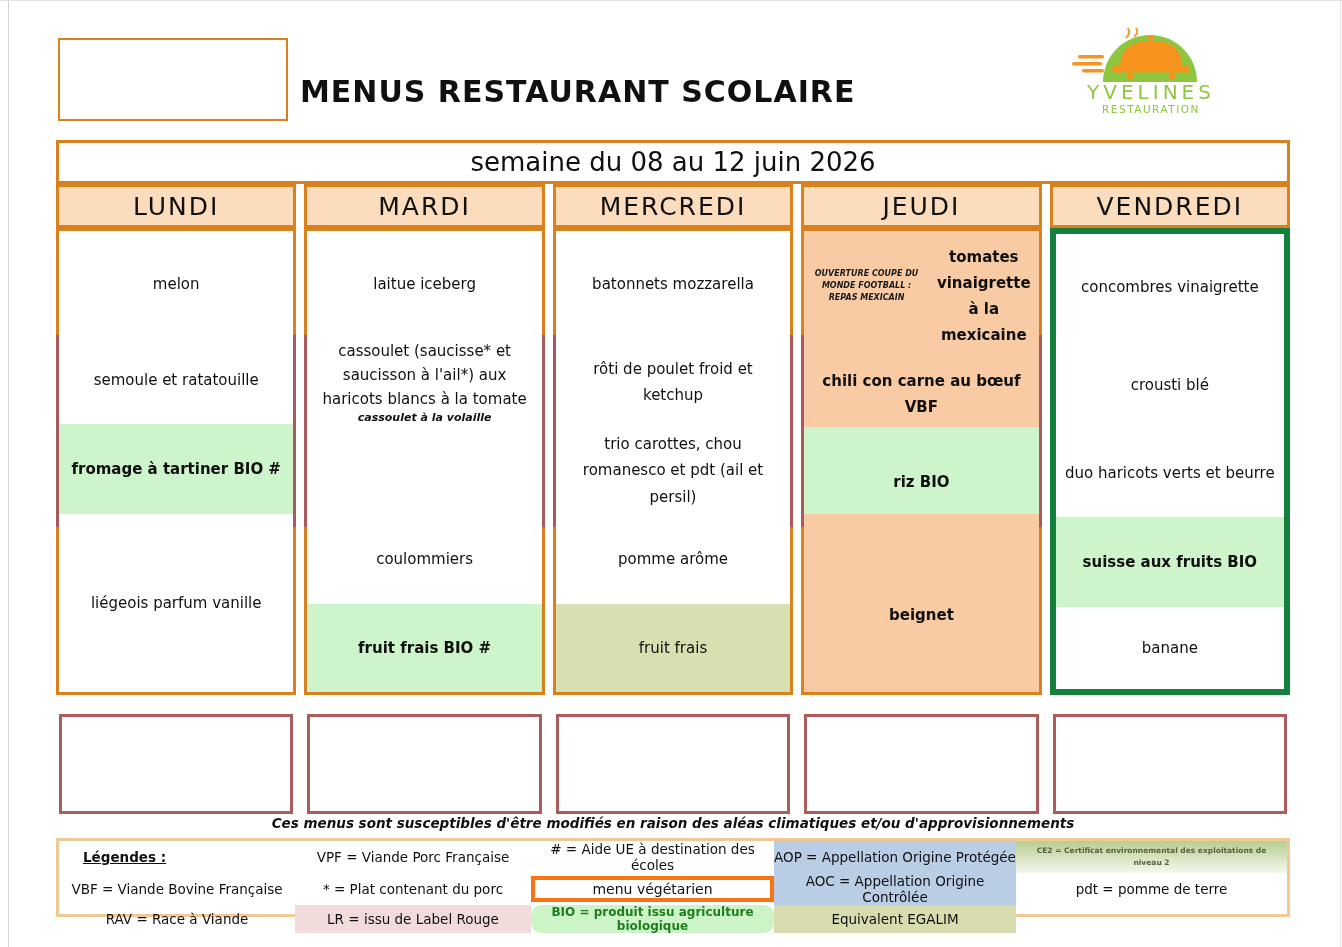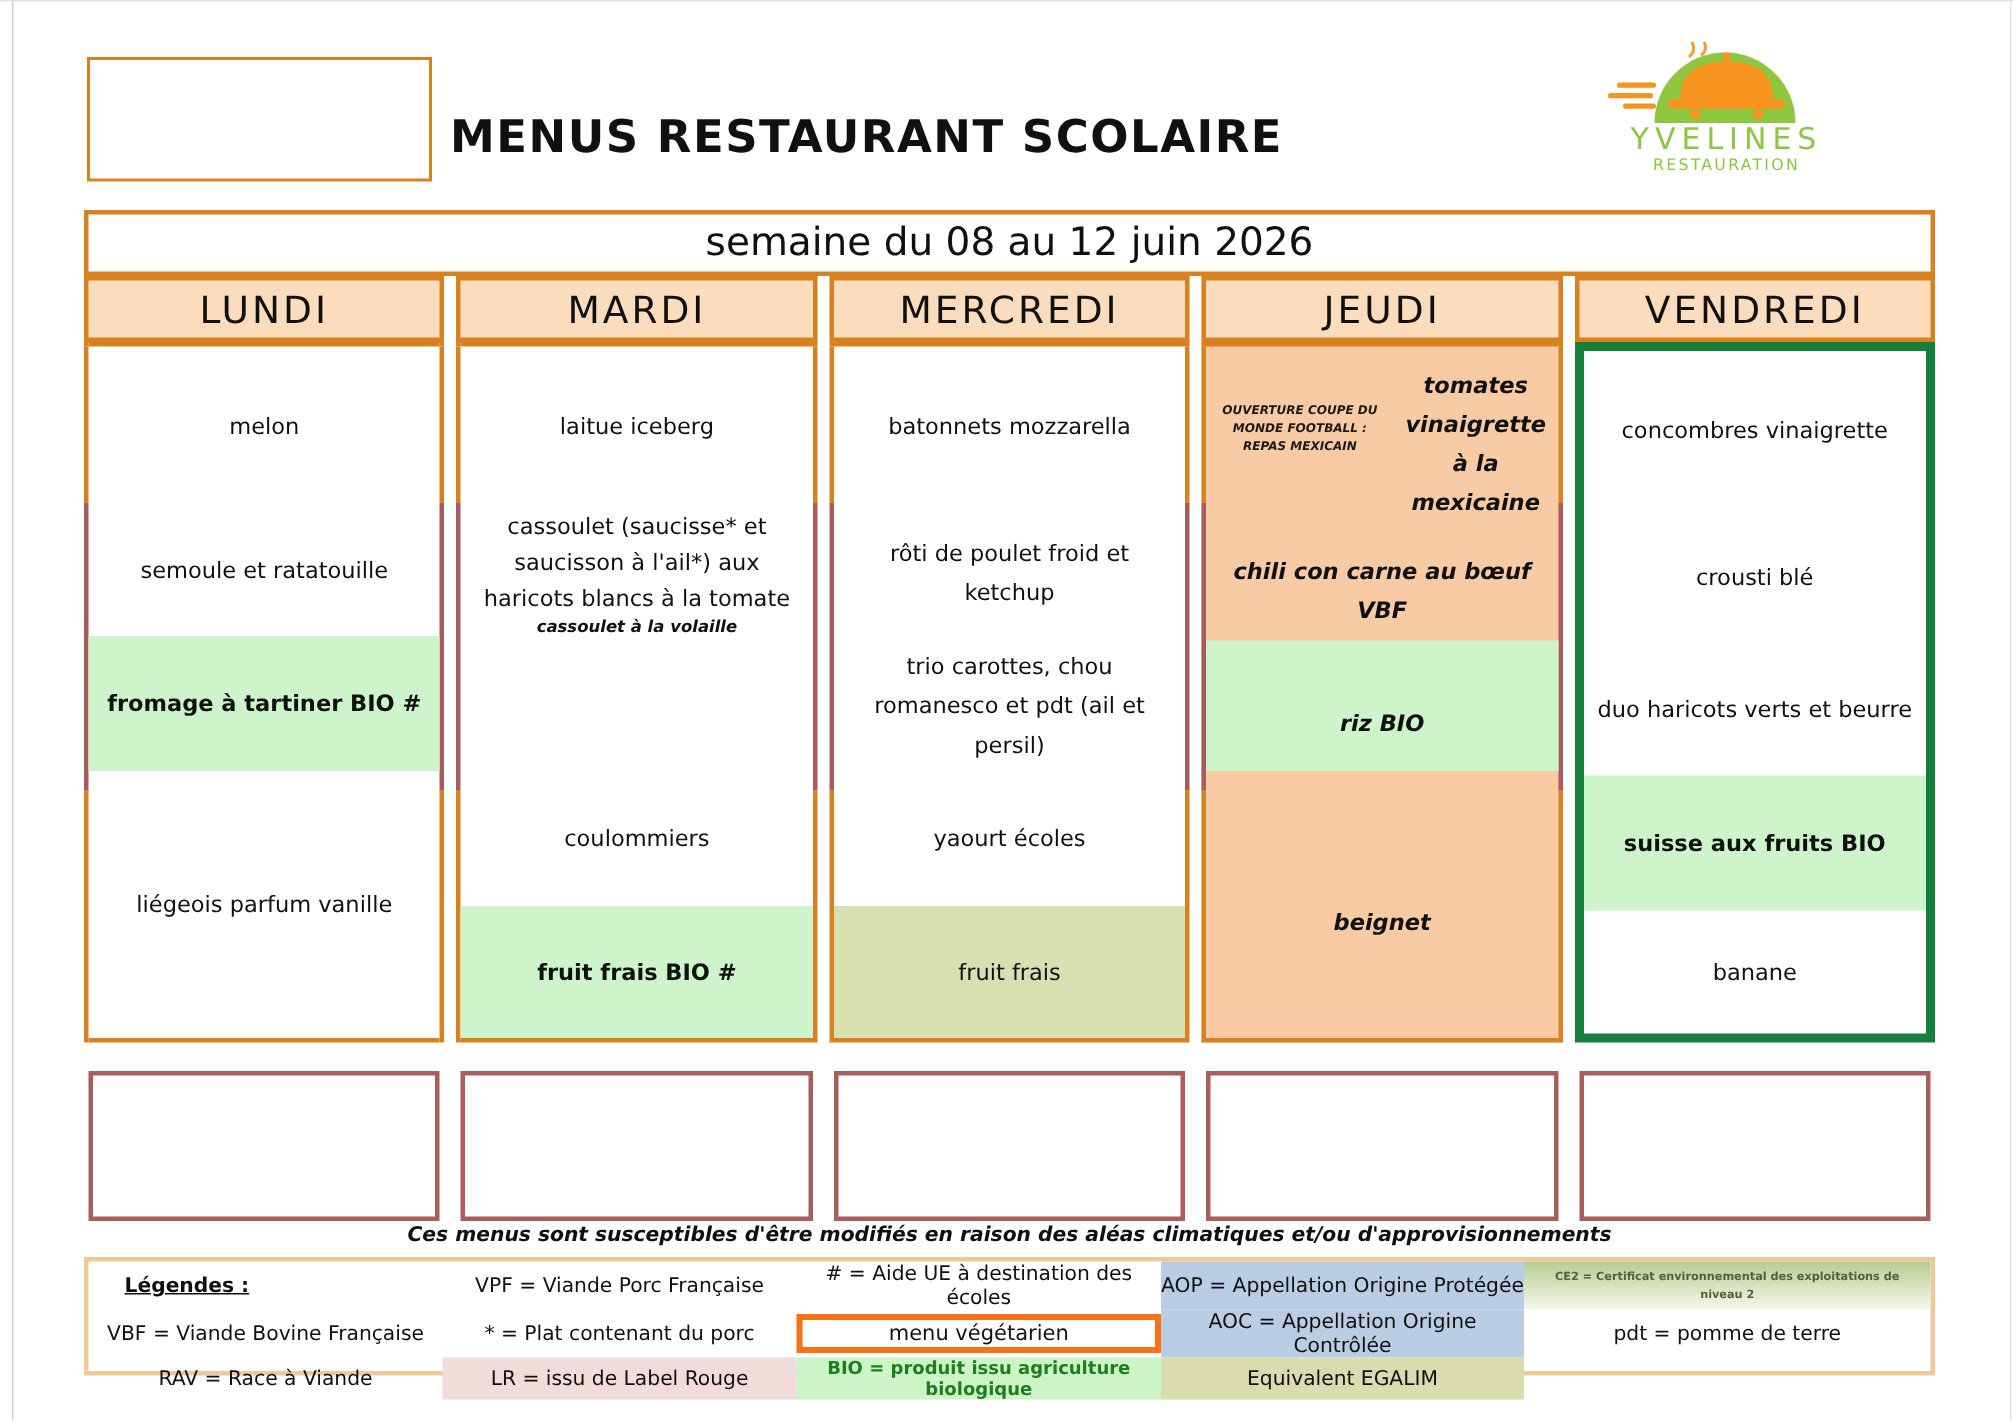--- a/index.html
+++ b/index.html
@@ -28,21 +28,21 @@
             border-image:linear-gradient(180deg,#d9811e 0%,#d9811e 23%,#a95a5c 23%,#a95a5c 64%,#d9811e 64%,#d9811e 100%) 3;}
   .col-vendredi .day-body{border:6px solid #15803d;border-image:none;}
   .col-jeudi .day-body{background:#f8cba5;}
 
   .cell{display:flex;align-items:center;justify-content:center;text-align:center;
         padding:0 8px;box-sizing:border-box;}
   .r1{height:106px;} .r2{height:90px;} .r3{height:87px;} .r4{height:90px;} .r5{flex:1;}
   .item{font-size:15px;line-height:1.75;}
   .blue{color:#6d9ce6;}
   .bold{font-weight:bold;}
-  .it{font-style:italic;font-weight:600;margin-top:24px;}
+  .it{font-weight:600;margin-top:24px;}
   .subtext{font-size:11px;font-style:italic;font-weight:600;line-height:1.3;}
   .bg-green{background:#cdf4ca;}
   .bg-olive{background:#d8dfb0;}
   .cell-col{flex-direction:column;justify-content:center;}
   .jeudi-r1{flex-direction:row;justify-content:flex-start;padding:0;}
   .note{font-size:8px;font-weight:bold;font-style:italic;line-height:1.5;padding:3px 6px 0 6px;color:#1a1a1a;}
   .jeudi-r1 .grow{flex:1;display:flex;align-items:center;justify-content:center;padding:0 8px;}
 
   .empty-row{position:absolute;left:56px;top:714px;width:1234px;height:100px;display:flex;gap:8px;}
   .empty-box{flex:1;margin:0 3px;border:3px solid #ad5c5c;background:#fff;box-sizing:border-box;}
@@ -51,21 +51,21 @@
               font-size:13.5px;font-weight:bold;font-style:italic;}
 
   .legend{position:absolute;left:56px;top:838px;width:1234px;height:79px;box-sizing:border-box;
           border:3px solid #f0ca96;display:grid;grid-template-columns:236px 236px 243px 242px 1fr;
           grid-template-rows:1fr 1fr 1fr;font-size:13.5px;}
   .lcell{display:flex;align-items:center;justify-content:center;text-align:center;box-sizing:border-box;}
   .lg-title{justify-content:flex-start;padding-left:24px;font-weight:bold;text-decoration:underline;}
   .bg-pink{background:#f2dcdb;}
   .bg-blue{background:#b9cde5;}
   .bg-egalim{background:#d9dcae;}
-  .bio-cell{background:#ccf4c6;color:#1e7d1e;font-weight:bold;font-size:12px;}
+  .bio-cell{background:#ccf4c6;color:#1e7d1e;font-weight:bold;font-size:12px;border-radius:10px;}
   .veg-box{width:100%;height:26px;border:4px solid #f97316;background:#fff;display:flex;
            align-items:center;justify-content:center;font-size:14px;box-sizing:border-box;}
   .ce2{background:linear-gradient(180deg,#b7cd90,#f5f8ee);font-size:7.5px;font-weight:bold;
        color:#55603a;line-height:1.6;padding:2px 6px;}
   .logo-text{fill:#8dc63f;font-family:"DejaVu Sans",sans-serif;}
 </style>
 </head>
 <body>
 
 <div class="page">
@@ -143,21 +143,21 @@
         <div class="cell r1">
             <span class="item">batonnets mozzarella</span>
           </div>
         <div class="cell r2">
             <span class="item">rôti de poulet froid et ketchup</span>
           </div>
         <div class="cell r3">
             <span class="item">trio carottes, chou romanesco et pdt (ail et persil)</span>
           </div>
         <div class="cell r4">
-            <span class="item">yaourt écoles</span>
+            <span class="item">pomme arôme</span>
           </div>
         <div class="cell r5 bg-olive">
             <span class="item">fruit frais</span>
           </div>
       </div>
     </div>
 
     <div class="col col-jeudi">
       <div class="day-header">JEUDI</div>
       <div class="day-body">

